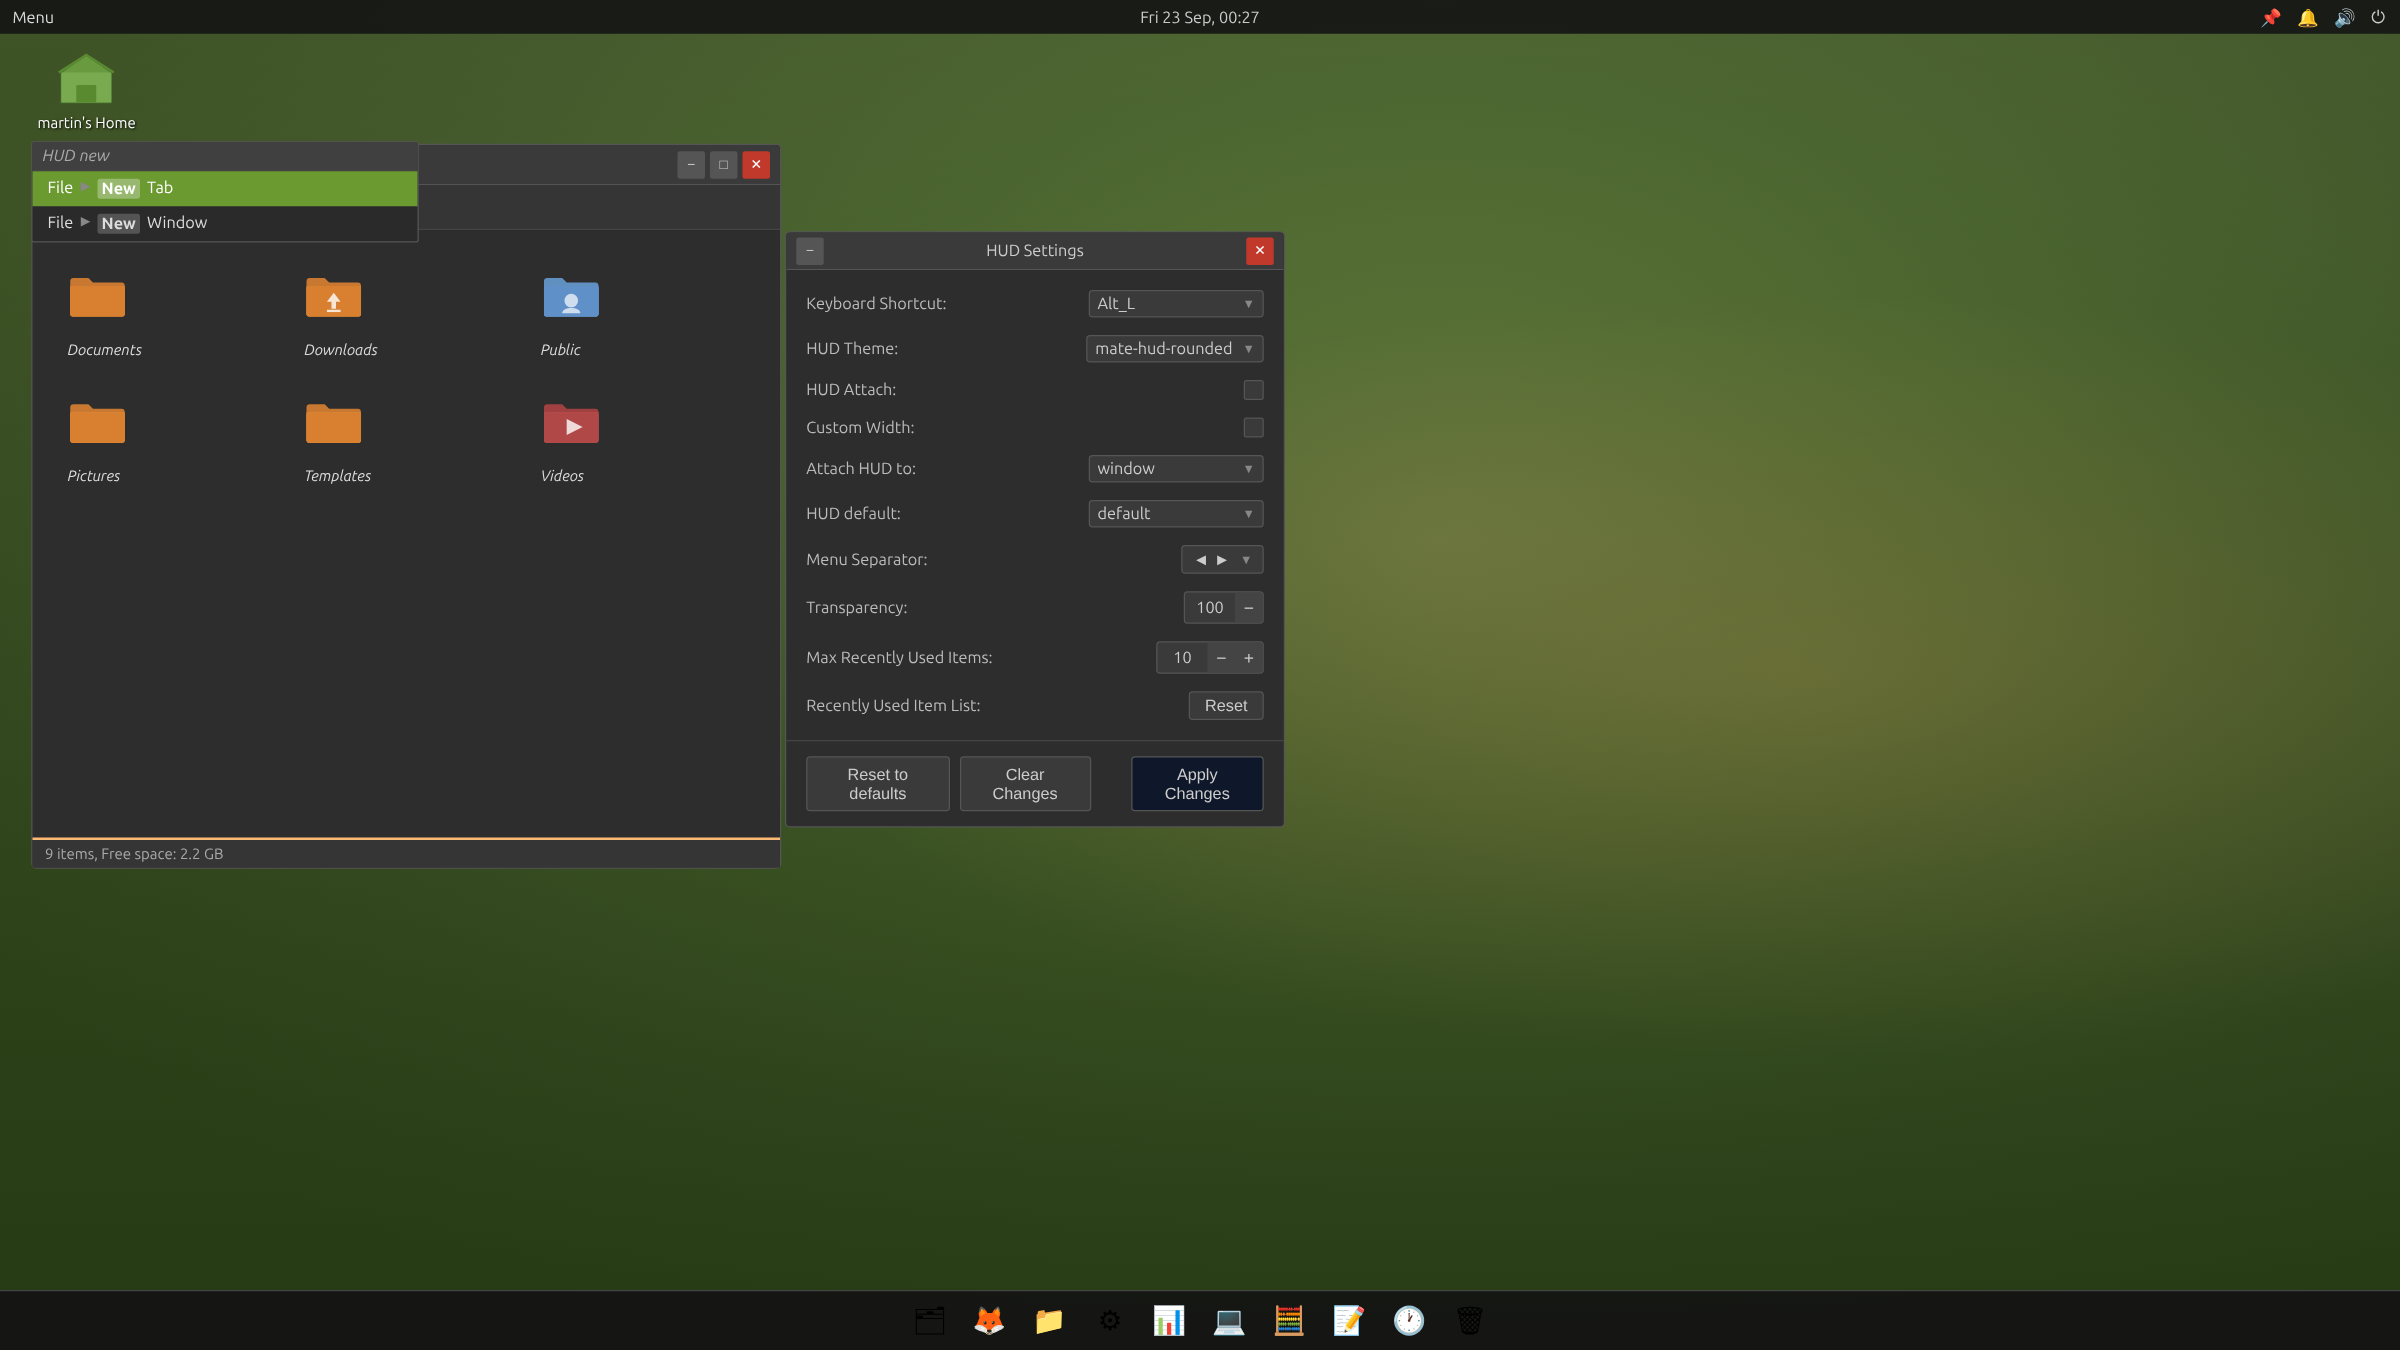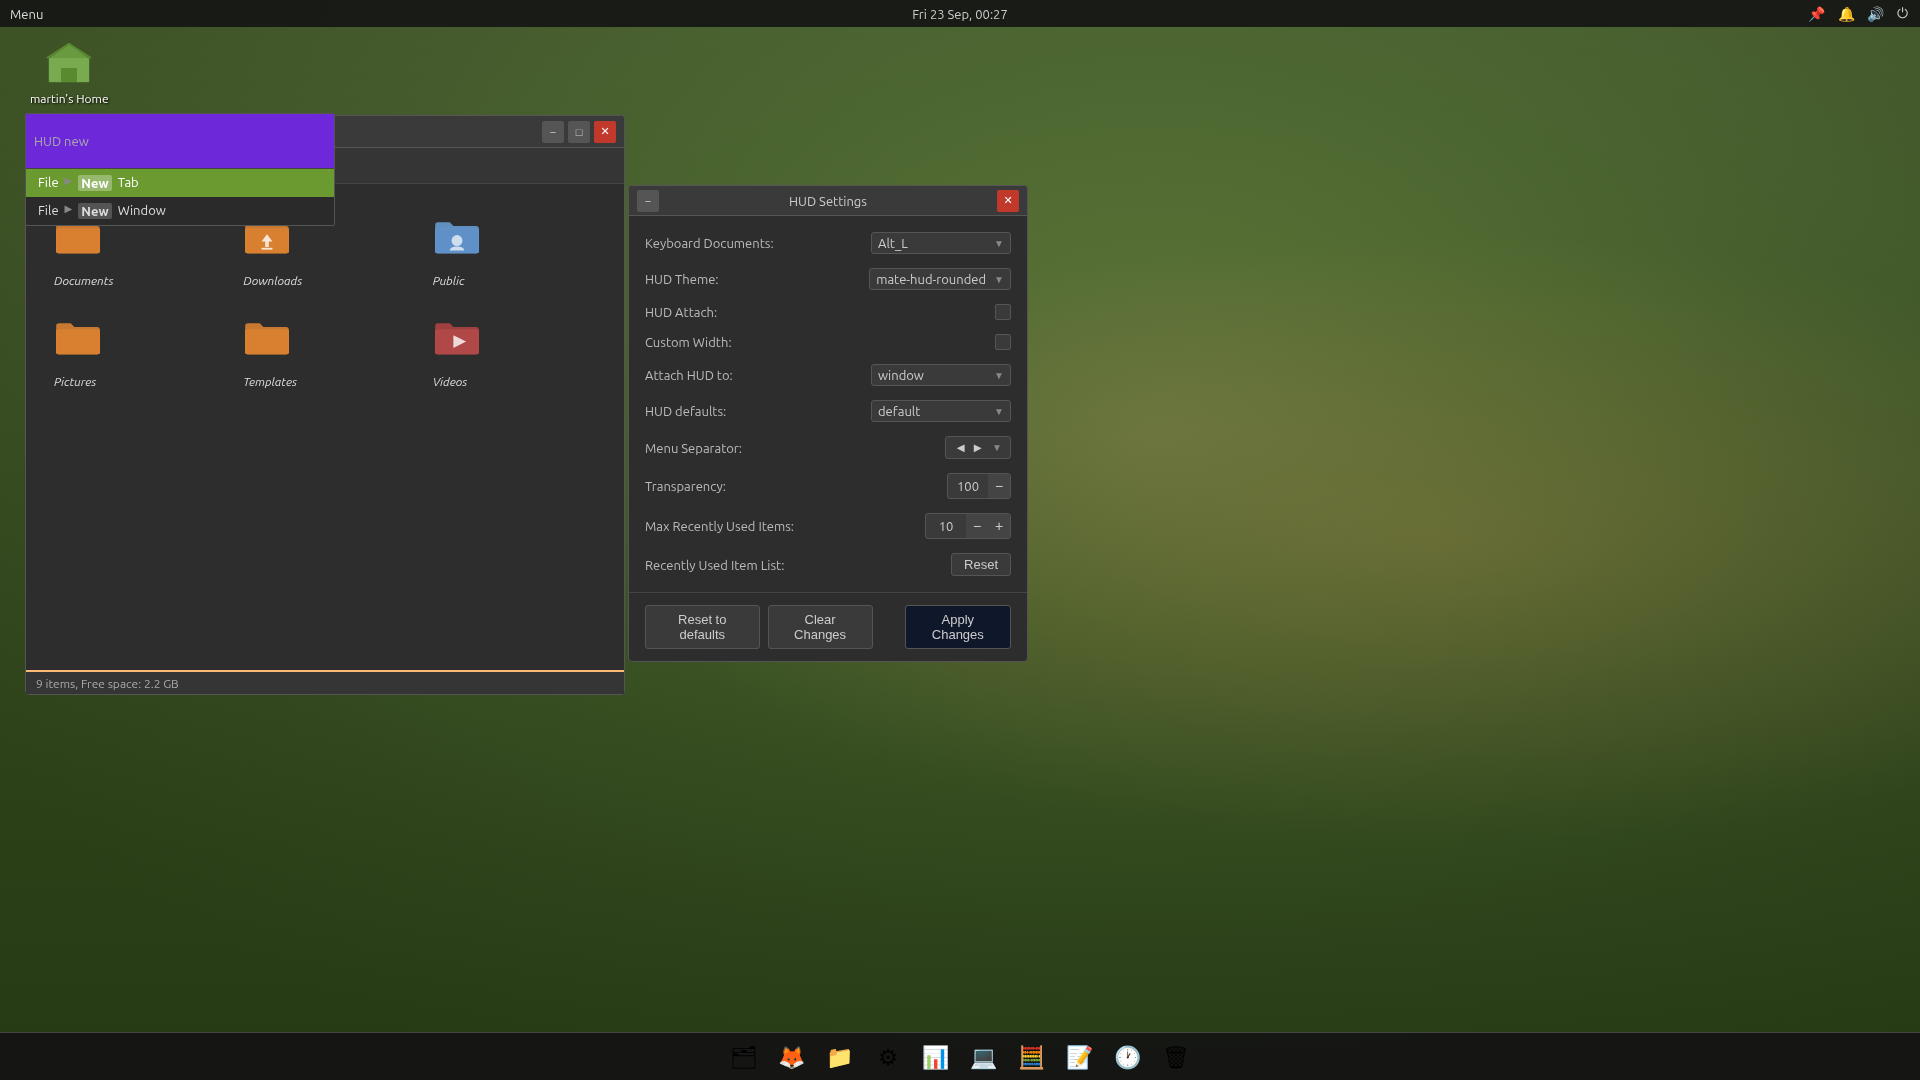--- a/index.html
+++ b/index.html
@@ -139,25 +139,26 @@
       position: absolute;
       top: 113px;
       left: 25px;
       width: 310px;
       background: #2a2a2a;
       border: 1px solid #555;
       z-index: 20;
       border-radius: 2px;
     }
     .hud-menu-title {
-      background: #6d28d9;
-      padding: 20px 8px;
+      background: #404040;
+      padding: 4px 8px;
       color: #aaa;
       font-size: 13px;
       border-bottom: 1px solid #444;
+      font-style: italic;
     }
     .hud-menu-item {
       padding: 6px 12px;
       cursor: pointer;
       font-size: 13px;
       color: #ddd;
       display: flex;
       gap: 6px;
     }
     .hud-menu-item.active {
@@ -591,21 +592,21 @@
       <div style="display:flex; gap:4px;">
         <button class="win-btn win-btn-minimize">−</button>
       </div>
       <span class="hud-settings-title">HUD Settings</span>
       <button class="win-btn win-btn-close">✕</button>
     </div>
 
     <div class="hud-settings-body">
 
       <div class="settings-row">
-        <span class="settings-label">Keyboard Documents:</span>
+        <span class="settings-label">Keyboard Shortcut:</span>
         <div class="settings-control">
           <div class="settings-select">
             <span>Alt_L</span>
             <span style="margin-left:8px; color:#888; font-size:10px;">▼</span>
           </div>
         </div>
       </div>
 
       <div class="settings-row">
         <span class="settings-label">HUD Theme:</span>
@@ -635,21 +636,21 @@
         <span class="settings-label">Attach HUD to:</span>
         <div class="settings-control">
           <div class="settings-select">
             <span>window</span>
             <span style="margin-left:8px; color:#888; font-size:10px;">▼</span>
           </div>
         </div>
       </div>
 
       <div class="settings-row">
-        <span class="settings-label">HUD defaults:</span>
+        <span class="settings-label">HUD default:</span>
         <div class="settings-control">
           <div class="settings-select">
             <span>default</span>
             <span style="margin-left:8px; color:#888; font-size:10px;">▼</span>
           </div>
         </div>
       </div>
 
       <div class="settings-row">
         <span class="settings-label">Menu Separator:</span>

